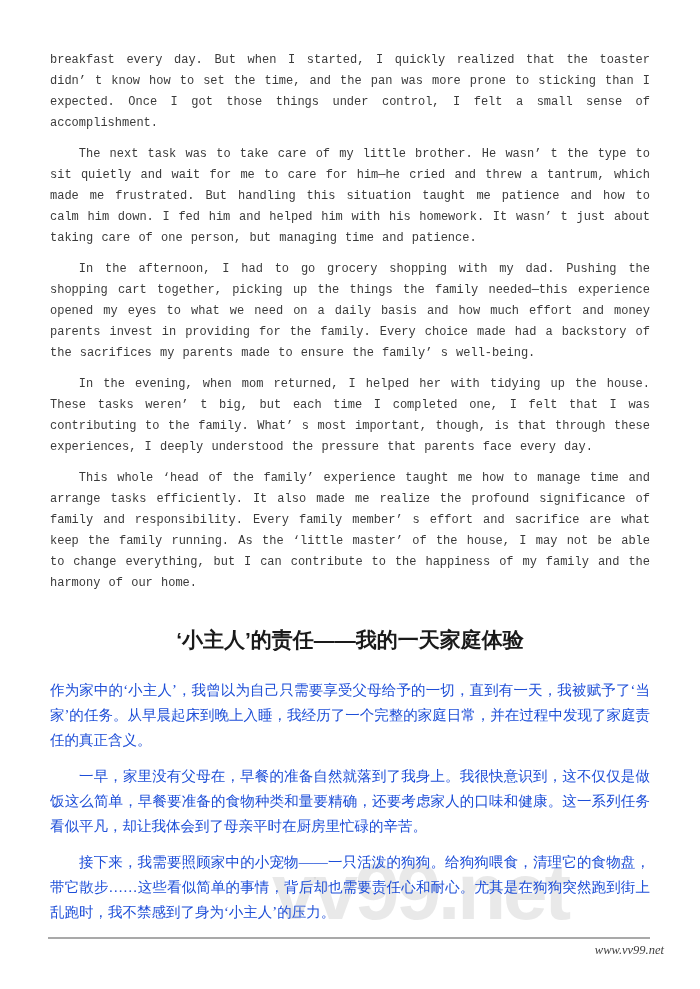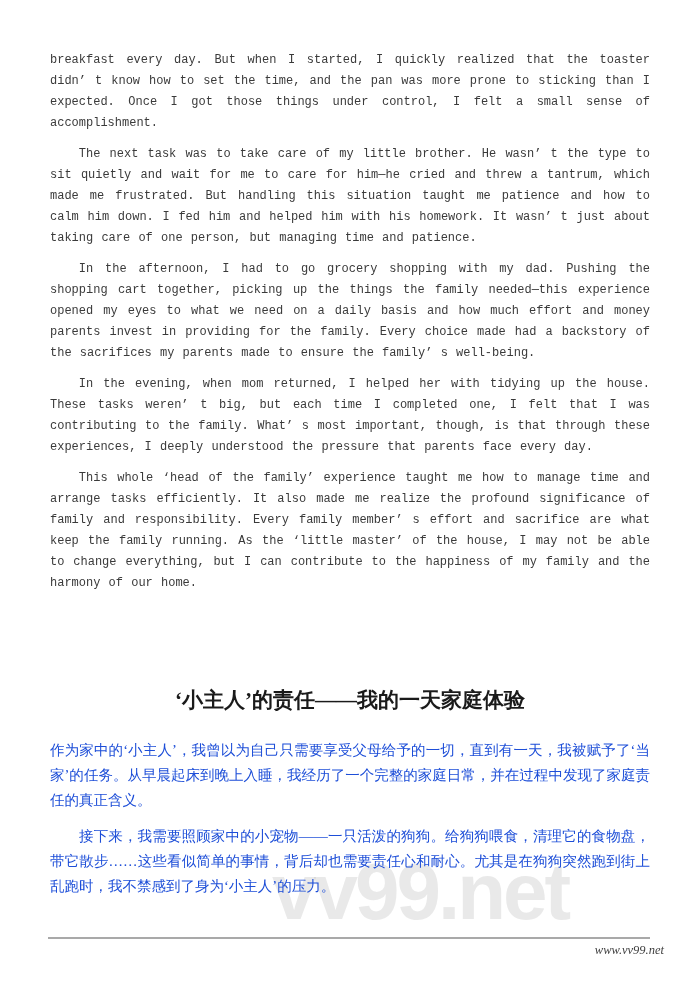--- a/index.html
+++ b/index.html
@@ -26,26 +26,26 @@
     line-height: 21px;
     color: #3a3a3a;
     text-align: justify;
     margin: 0 0 10px 0;
     word-spacing: 1px;
   }
   .english-section p.indent {
     text-indent: 4ch;
   }
   .chinese-title {
-    font-family: Liberation Serif, serif;
+    font-family: Liberation Sans, sans-serif;
     font-weight: bold;
     font-size: 21px;
     color: #1a1a1a;
     text-align: center;
-    margin: 92px 0 24px 0;
+    margin: 32px 0 24px 0;
   }
   .chinese-section p {
     font-family: "Liberation Serif", "DejaVu Serif", serif;
     font-size: 14.5px;
     line-height: 25px;
     color: #1d4ed8;
     text-align: justify;
     margin: 0 0 11px 0;
   }
   .chinese-section p.indent {
@@ -98,20 +98,21 @@
       <p class="indent">The next task was to take care of my little brother. He wasn’ t the type to sit quietly and wait for me to care for him—he cried and threw a tantrum, which made me frustrated. But handling this situation taught me patience and how to calm him down. I fed him and helped him with his homework. It wasn’ t just about taking care of one person, but managing time and patience.</p>
       <p class="indent">In the afternoon, I had to go grocery shopping with my dad. Pushing the shopping cart together, picking up the things the family needed—this experience opened my eyes to what we need on a daily basis and how much effort and money parents invest in providing for the family. Every choice made had a backstory of the sacrifices my parents made to ensure the family’ s well-being.</p>
       <p class="indent">In the evening, when mom returned, I helped her with tidying up the house. These tasks weren’ t big, but each time I completed one, I felt that I was contributing to the family. What’ s most important, though, is that through these experiences, I deeply understood the pressure that parents face every day.</p>
       <p class="indent">This whole ‘head of the family’ experience taught me how to manage time and arrange tasks efficiently. It also made me realize the profound significance of family and responsibility. Every family member’ s effort and sacrifice are what keep the family running. As the ‘little master’ of the house, I may not be able to change everything, but I can contribute to the happiness of my family and the harmony of our home.</p>
     </div>
 
     <div class="chinese-title">‘小主人’的责任——我的一天家庭体验</div>
 
     <div class="chinese-section">
       <p>作为家中的‘小主人’，我曾以为自己只需要享受父母给予的一切，直到有一天，我被赋予了‘当家’的任务。从早晨起床到晚上入睡，我经历了一个完整的家庭日常，并在过程中发现了家庭责任的真正含义。</p>
+      <p class="indent">一早，家里没有父母在，早餐的准备自然就落到了我身上。我很快意识到，这不仅仅是做饭这么简单，早餐要准备的食物种类和量要精确，还要考虑家人的口味和健康。这一系列任务看似平凡，却让我体会到了母亲平时在厨房里忙碌的辛苦。</p>
       <p class="indent">接下来，我需要照顾家中的小宠物——一只活泼的狗狗。给狗狗喂食，清理它的食物盘，带它散步……这些看似简单的事情，背后却也需要责任心和耐心。尤其是在狗狗突然跑到街上乱跑时，我不禁感到了身为‘小主人’的压力。</p>
     </div>
 
   </div>
 
   <div class="footer-rule"></div>
   <div class="footer-url">www.vv99.net</div>
 
 </div>
 

